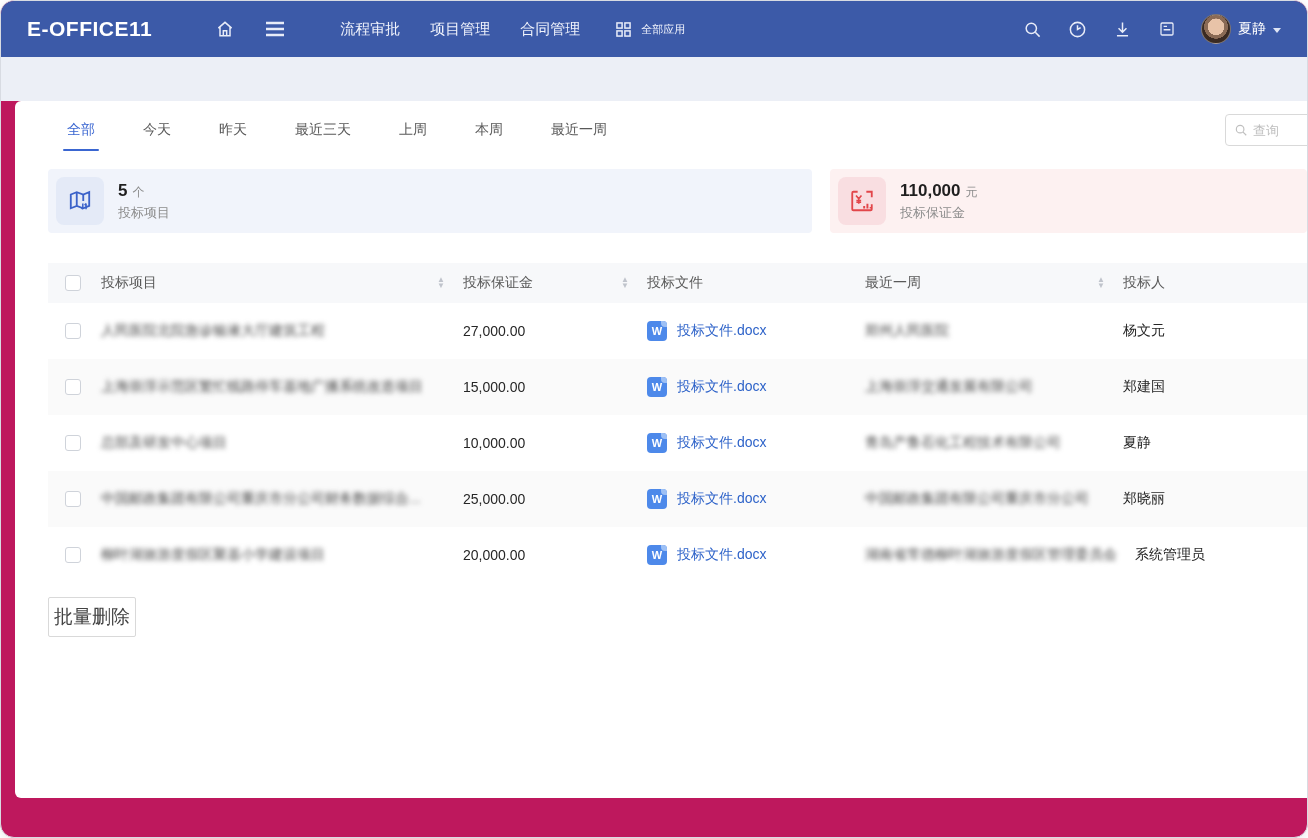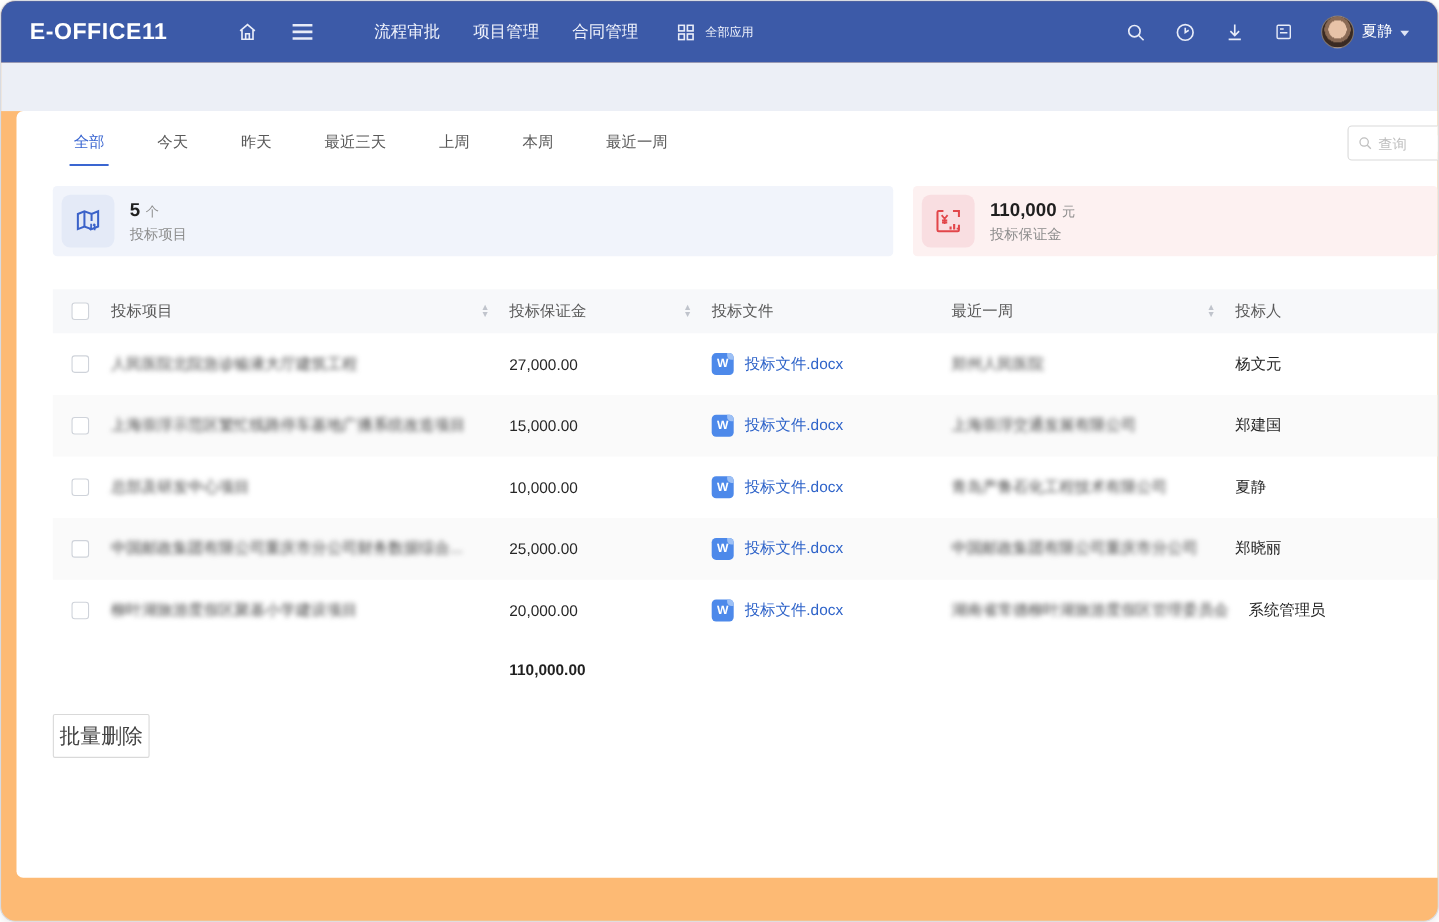--- a/index.html
+++ b/index.html
@@ -1,17 +1,17 @@
 <!DOCTYPE html>
 <html><head>
 <meta charset="utf-8">
 <style>
   * { margin:0; padding:0; box-sizing:border-box; }
   html,body { width:1308px; height:838px; background:#fff; font-family:"Liberation Sans","DejaVu Sans",sans-serif; }
-  .window { position:absolute; inset:0; border-radius:14px; overflow:hidden; background:#fdba74; border:1px solid #d8dbe2; box-shadow:0 2px 8px rgba(0,0,0,.08); }
+  .window { position:absolute; inset:0; border-radius:14px; overflow:hidden; background:#be185d; border:1px solid #d8dbe2; box-shadow:0 2px 8px rgba(0,0,0,.08); }
 
   
   .topbar { height:56px; background:#3c5aa8; display:flex; align-items:center; padding:0 26px; color:#fff; }
   .logo { font-size:21px; font-weight:bold; letter-spacing:.5px; margin-right:62px; }
   .topbar .ticon { width:22px; height:22px; display:flex; align-items:center; justify-content:center; cursor:pointer; color:#e8ecf8; }
   .ticon svg { display:block; }
   .home-wrap { margin-right:28px; }
   .burger-wrap { margin-right:54px; }
   .nav { display:flex; align-items:flex-start; gap:30px; font-size:15px; }
   .nav-item { cursor:pointer; color:#f0f3fc; white-space:nowrap; }
@@ -335,28 +335,18 @@
         <div class="c-file">
           <span class="word-icon">W</span>
           <a class="file-link">投标文件.docx</a>
         </div>
         <div class="c-unit">
             <span class="blurred">湖南省常德柳叶湖旅游度假区管理委员会</span>
           </div>
         <div class="c-bidder"><span>系统管理员</span></div>
       </div>
 
-      <div class="trow total-row">
-        <div class="c-check"></div>
-        <div class="c-project"></div>
-        <div class="c-amount">
-            <span class="total-amt">110,000.00</span>
-          </div>
-        <div class="c-file"></div>
-        <div class="c-unit"></div>
-        <div class="c-bidder"></div>
-      </div>
     </div>
 
     <button class="batch-btn">批量删除</button>
   </div>
 
 </div>
 
 </body></html>

